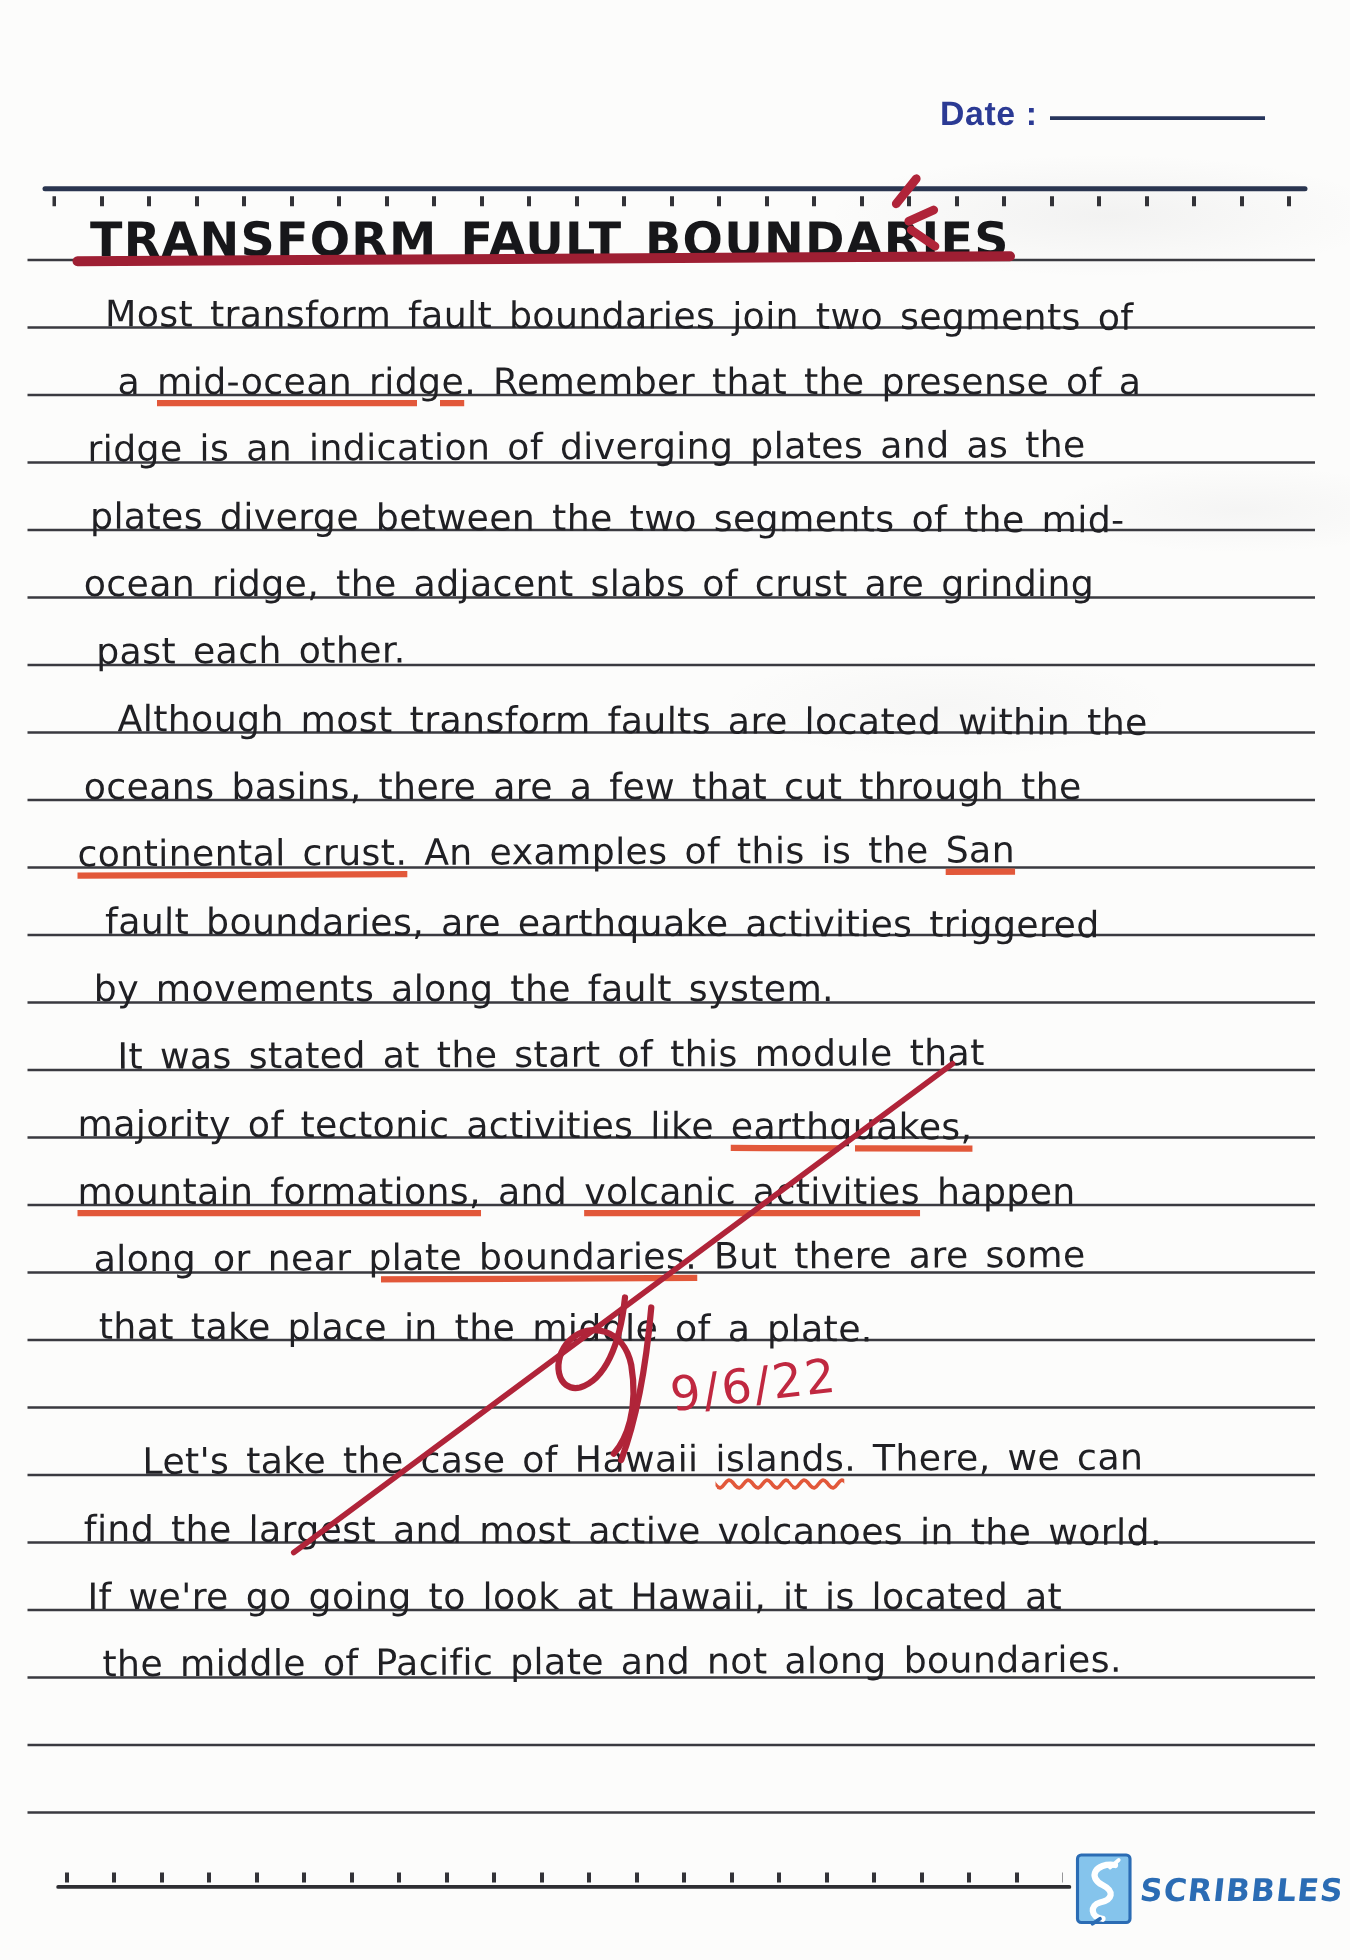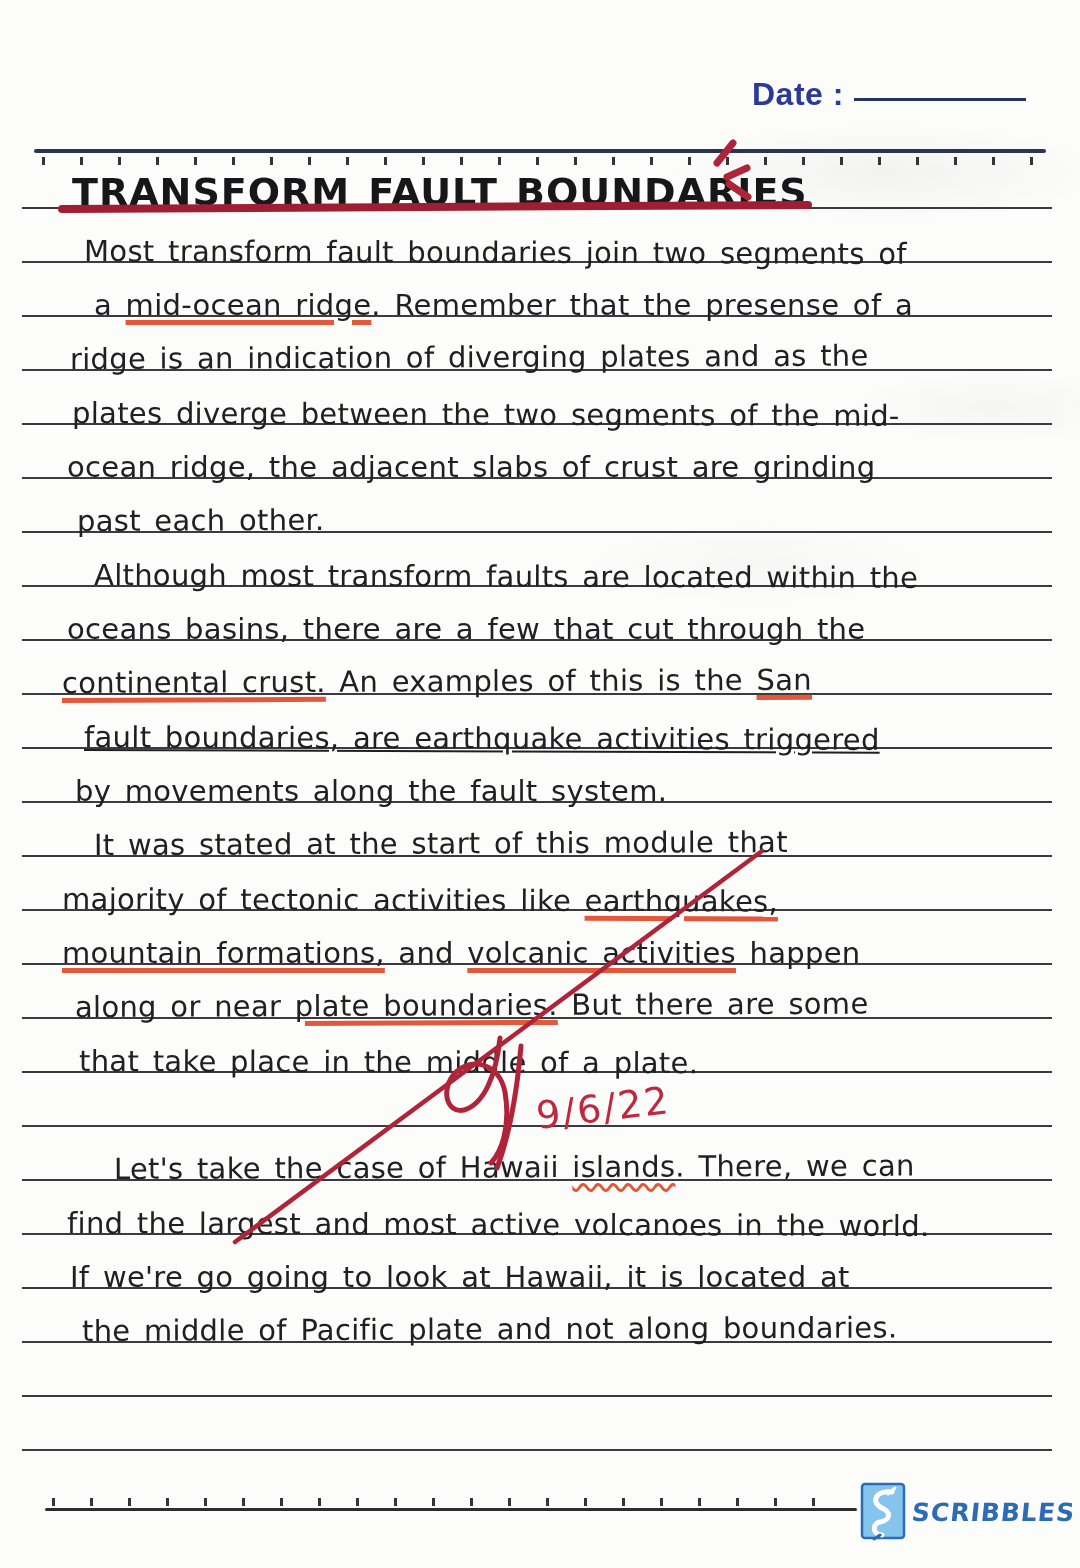--- a/index.html
+++ b/index.html
@@ -29,21 +29,21 @@
       radial-gradient(ellipse 260px 60px at 70% 36%, rgba(110,110,115,0.04), transparent 70%),
       var(--paper);
     overflow:hidden;
   }
 
   
   .date-block{
     position:absolute;top:76px;left:752px;
     display:flex;align-items:baseline;
     font-family:"Liberation Sans",sans-serif;
-    font-size:32px;font-weight:600;color:var(--blue-label);
+    font-size:27px;font-weight:600;color:var(--blue-label);
     letter-spacing:0.5px;
   }
   .date-underline{
     display:inline-block;width:172px;height:0;
     border-bottom:3px solid #27355c;
     margin-left:10px;transform:translateY(-4px);
   }
 
   
   .top-rule{position:absolute;left:34px;right:34px;top:149px;height:4px;background:var(--top-rule);border-radius:2px;}
@@ -150,21 +150,21 @@
         <div class="row">
           <div class="txt" style="left: 72px;"><span>Although most transform faults are located within the</span></div>
         </div>
         <div class="row">
           <div class="txt" style="left: 45px;"><span>oceans basins, there are a few that cut through the</span></div>
         </div>
         <div class="row">
           <div class="txt" style="left: 40px;"><span class="u">continental crust.</span><span> An examples of this is the </span><span class="u">San</span></div>
         </div>
         <div class="row">
-          <div class="txt" style="left: 62px; text-decoration: underline;"><span>fault boundaries, are earthquake activities triggered</span></div>
+          <div class="txt" style="left: 62px;"><span>fault boundaries, are earthquake activities triggered</span></div>
         </div>
         <div class="row">
           <div class="txt" style="left: 53px;"><span>by movements along the fault system.</span></div>
         </div>
         <div class="row">
           <div class="txt" style="left: 72px;"><span>It was stated at the start of this module that</span></div>
         </div>
         <div class="row">
           <div class="txt" style="left: 40px;"><span>majority of tectonic activities like </span><span class="u">earthquakes,</span></div>
         </div>

